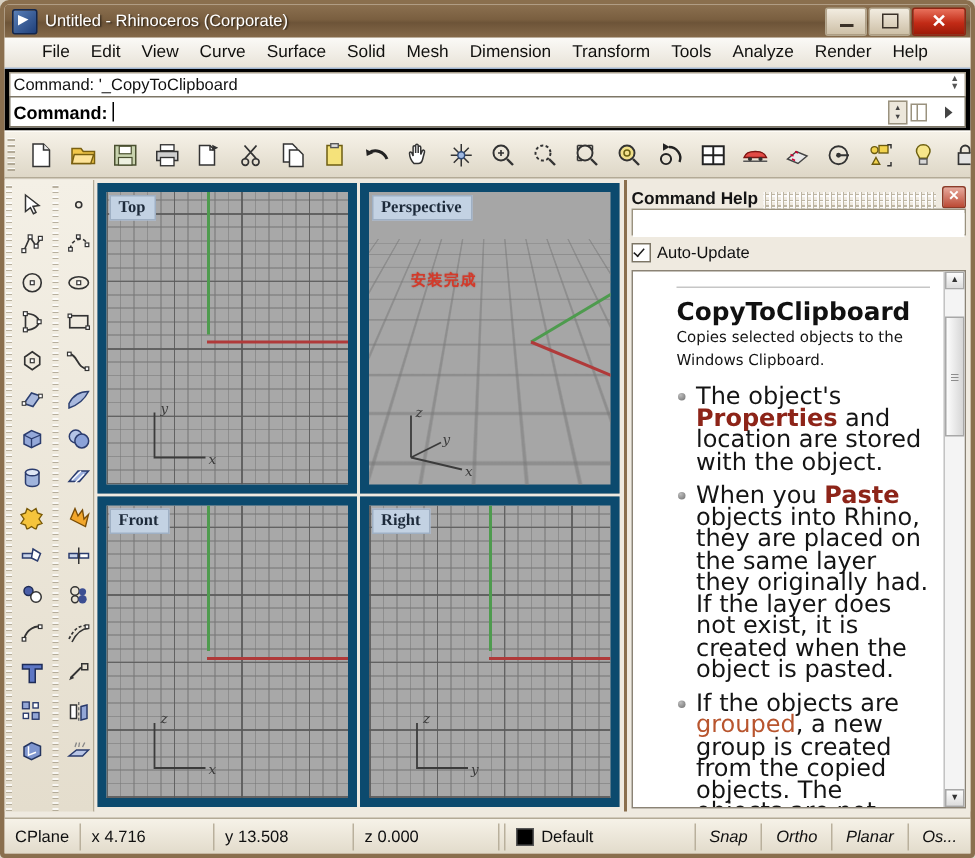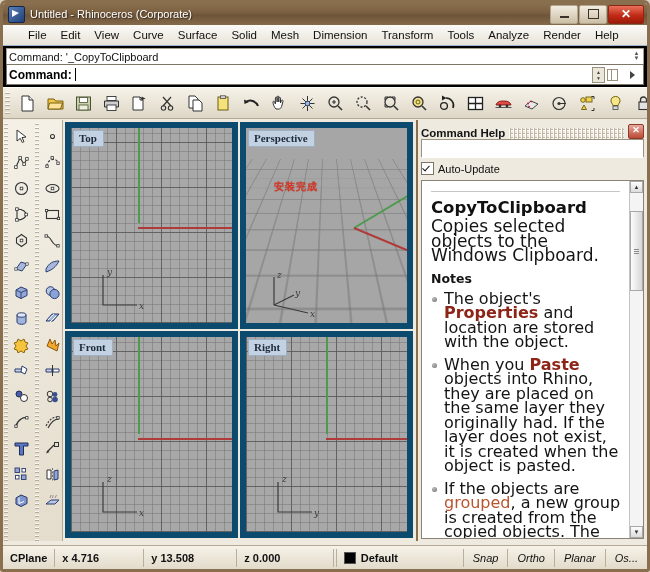--- a/index.html
+++ b/index.html
@@ -252,27 +252,28 @@
     border-width:0 1.6px 1.6px 0;transform:rotate(42deg);
   }
   .hp-body{
     flex:1;background:#fff;border:1px solid #8b8375;
     display:flex;overflow:hidden;position:relative;
   }
   .hp-content{
     flex:1;overflow:hidden;padding:8px 7px 16px 9px;
     font-size:11.5px;color:#141414;line-height:14px;
     font-family:"DejaVu Sans",sans-serif;
+    margin-left:20px;
   }
   .hp-rule{height:1px;background:#c6c6c6;margin:2px 2px 9px 0;}
   .hp-h1{
     font-size:16.5px;font-weight:bold;color:#111;
     margin:0 0 4px 0;font-family:"DejaVu Sans",sans-serif;
   }
-  .hp-p{margin:0 0 9px 0;font-size:17px;line-height:14.5px;}
+  .hp-p{margin:0 0 9px 0;font-size:10px;line-height:14.5px;}
   .hp-h2{font-size:12.5px;font-weight:bold;margin:0 0 6px 0;}
   .hp-ul{list-style:none;margin:0;padding:0;}
   .hp-li{
     position:relative;padding-left:13px;margin-bottom:8px;
     font-size:16px;line-height:14.5px;
   }
   .hp-li:before{
     content:"";position:absolute;left:1px;top:5px;
     width:5px;height:5px;border-radius:50%;
     background:radial-gradient(circle at 35% 30%,#bdbdbd,#6e6e6e);
@@ -303,21 +304,21 @@
   .statusbar{
     position:absolute;left:0;right:0;bottom:0;height:24px;
     background:linear-gradient(180deg,#f6f2e8,#e2dbcb);
     border-top:1px solid #b3aa96;
     display:flex;align-items:center;
     font-size:11px;color:#101010;
     box-sizing:border-box;
   }
   .sb-cell{
     padding:0 7px;height:18px;display:flex;align-items:center;
-    border-right:1px solid #b9b09c;white-space:nowrap;font-weight:bold;
+    border-right:1px solid #b9b09c;white-space:nowrap;
   }
   .layer-sw{
     width:10px;height:10px;background:#000;margin-right:5px;flex:none;
     border:1px solid #555;
   }
   .sb-flex{flex:1;border-right:1px solid #b9b09c;height:18px;}
   .sb-toggle{
     padding:0 9px;height:18px;display:flex;align-items:center;
     border-right:1px solid #b9b09c;cursor:pointer;font-style:italic;
   }
@@ -823,21 +824,20 @@
       </div>
       <div class="hp-auto">
         <div class="chk"></div>
         <span>Auto-Update</span>
       </div>
       <div class="hp-body">
         <div class="hp-content">
           <div class="hp-rule"></div>
           <div class="hp-h1">CopyToClipboard</div>
           <p class="hp-p">Copies selected objects to the Windows Clipboard.</p>
-          <div class="hp-h2">Notes</div>
           <ul class="hp-ul">
             <li class="hp-li">
               <span>The object's </span><span class="kw">Properties</span><span> and location are stored with the object.</span>
             </li>
             <li class="hp-li">
               <span>When you </span><span class="kw">Paste</span><span> objects into Rhino, they are placed on the same layer they originally had. If the layer does not exist, it is created when the object is pasted.</span>
             </li>
             <li class="hp-li">
               <span>If the objects are </span><span class="kw-link">grouped</span><span>, a new group is created from the copied objects. The objects are not added to the group from which they were copied.</span>
             </li>

